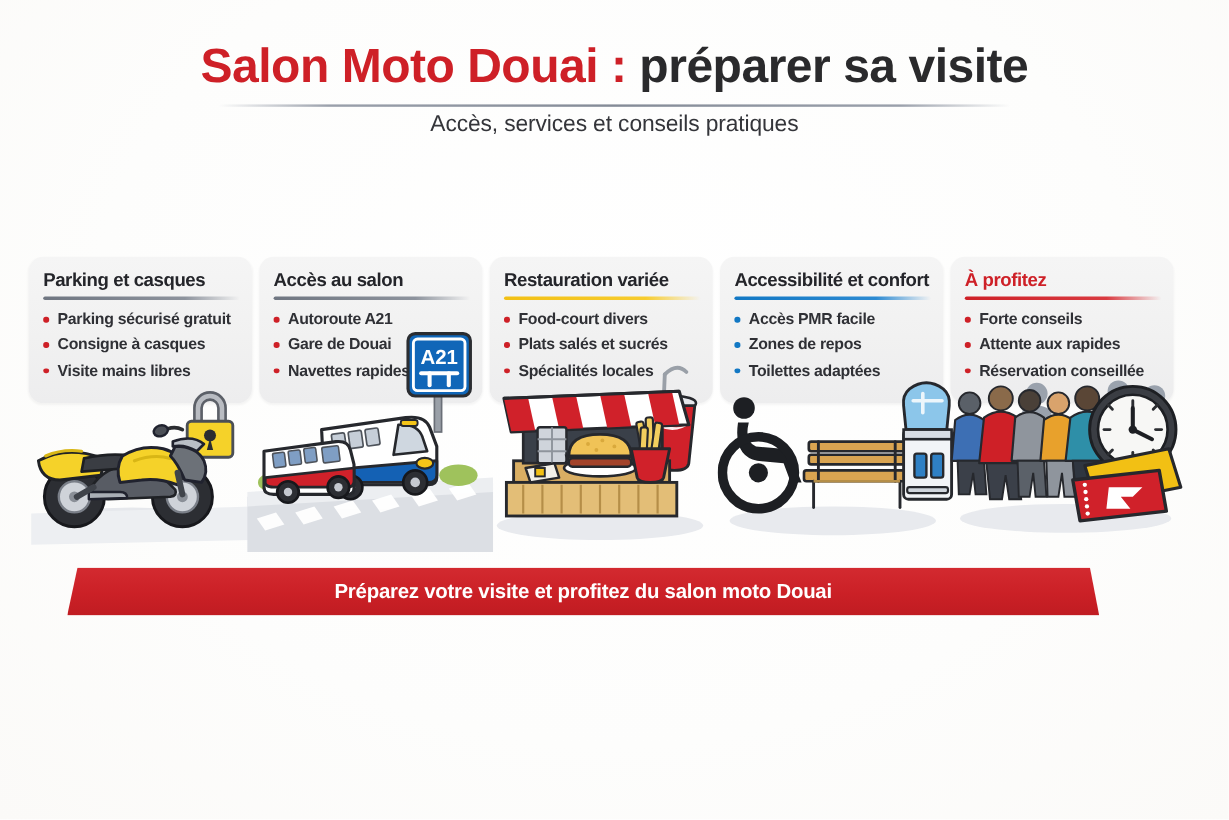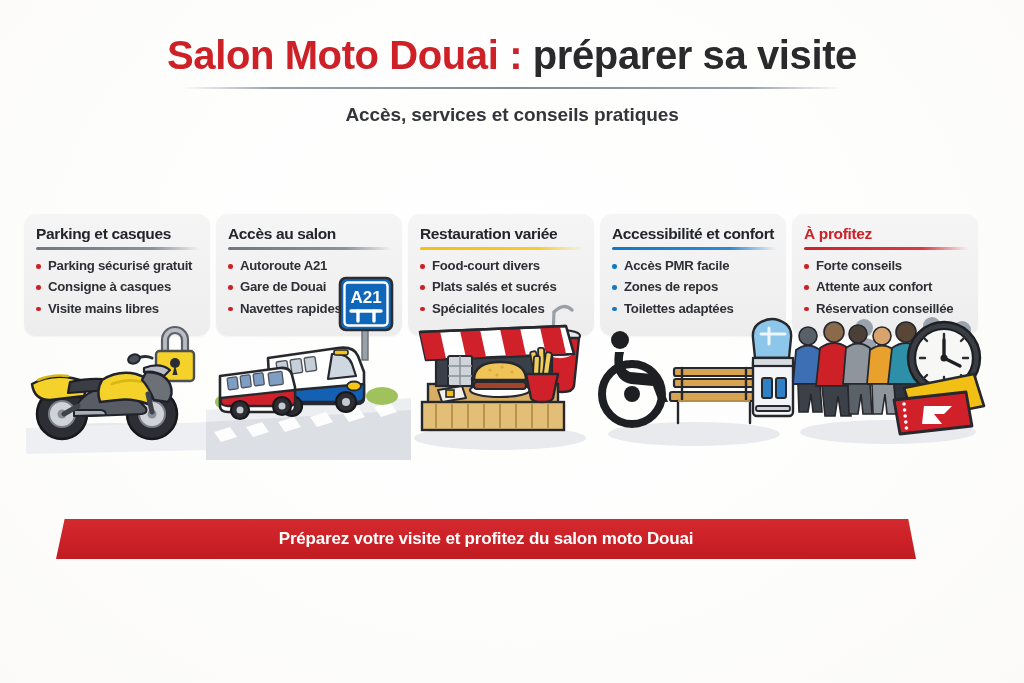--- a/index.html
+++ b/index.html
@@ -23,21 +23,21 @@
     font-size:40px;font-weight:700;letter-spacing:-0.4px;
     line-height:1.05;white-space:nowrap;
   }
   .title .t-red{color:#CE2027;text-align:right;}
   .title .t-dark{color:#2a2a2c;}
   .title-rule{
     width:660px;height:2px;margin:11px auto 0;
     background:linear-gradient(to right,rgba(140,145,155,0) 0%,#9aa0ab 14%,#848b97 50%,#9aa0ab 86%,rgba(140,145,155,0) 100%);
   }
   .subtitle{
-    margin-top:15px;font-size:19px;font-weight:700;color:#34353a;letter-spacing:-0.1px;
+    margin-top:4px;font-size:19px;font-weight:400;color:#34353a;letter-spacing:-0.1px;
   }
 
   
   .cards{
     position:absolute;left:24px;top:214px;width:976px;height:258px;
     display:flex;gap:6px;align-items:flex-start;
   }
   .card{
     position:relative;width:186px;height:122px;
     background:linear-gradient(180deg,#f5f5f5 0%,#f1f1f1 55%,#ededee 100%);
@@ -74,21 +74,21 @@
   
   .art{position:absolute;left:-6px;top:96px;width:200px;height:150px;pointer-events:none;}
   .art svg{display:block;}
 
   
   .ribbon{
     position:absolute;left:56px;top:473px;width:860px;height:40px;
     background:linear-gradient(180deg,#D32A30 0%,#CB2026 55%,#C01C22 100%);
     clip-path:polygon(1.0% 0%, 99.1% 0%, 100% 100%, 0% 100%);
     box-shadow:0 1px 2px rgba(0,0,0,.10);
-    display:flex;align-items:center;justify-content:center;margin-top:46px;
+    display:flex;align-items:center;justify-content:center;
   }
   .ribbon-text{
     color:#ffffff;font-size:17px;font-weight:700;letter-spacing:-0.2px;white-space:nowrap;
   }
 </style>
 </head>
 <body>
 
 <div id="poster">
 
@@ -365,21 +365,21 @@
           </g>
         </svg>
       </div>
     </div>
 
     <div class="card">
       <div class="card-title red">À profitez</div>
       <div class="rule red"></div>
       <ul class="bullets">
         <li>Forte conseils</li>
-        <li>Attente aux confort</li>
+        <li>Attente aux rapides</li>
         <li>Réservation conseillée</li>
       </ul>
       <div class="art" style="top:92px;left:0px;width:200px;height:155px;">
         <svg width="200" height="155" viewBox="0 0 200 155">
           <ellipse cx="96" cy="126" rx="88" ry="12" fill="#e8eaee"></ellipse>
 
           <g fill="#9aa2ad">
             <circle cx="72" cy="22" r="9"></circle>
               <path d="M60 36 q12 -8 24 0 l3 44 h-30 z"></path>
             <circle cx="140" cy="20" r="9"></circle>

